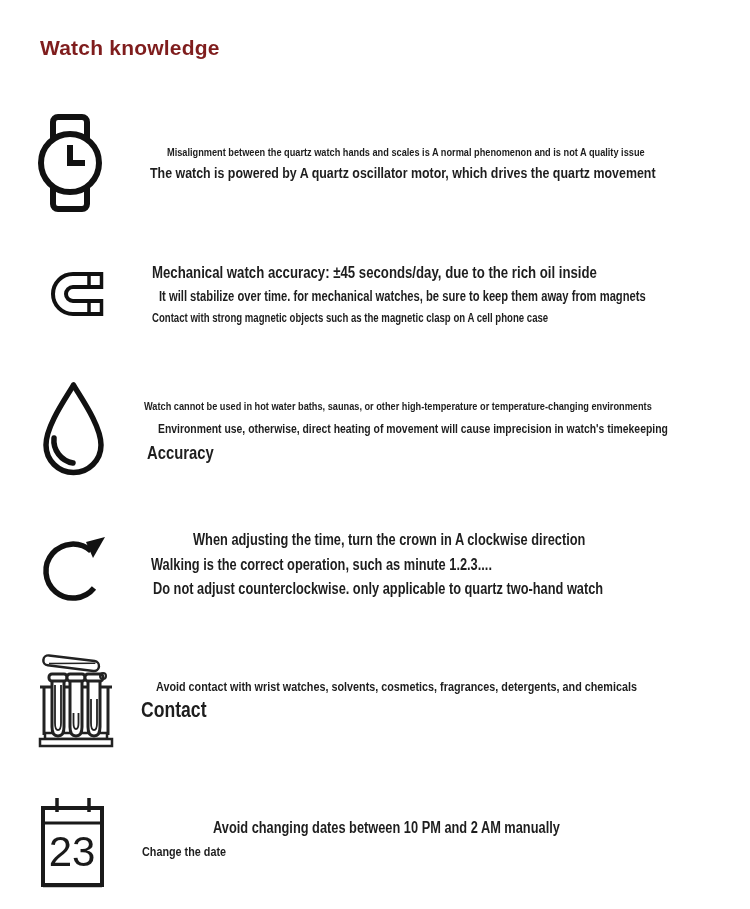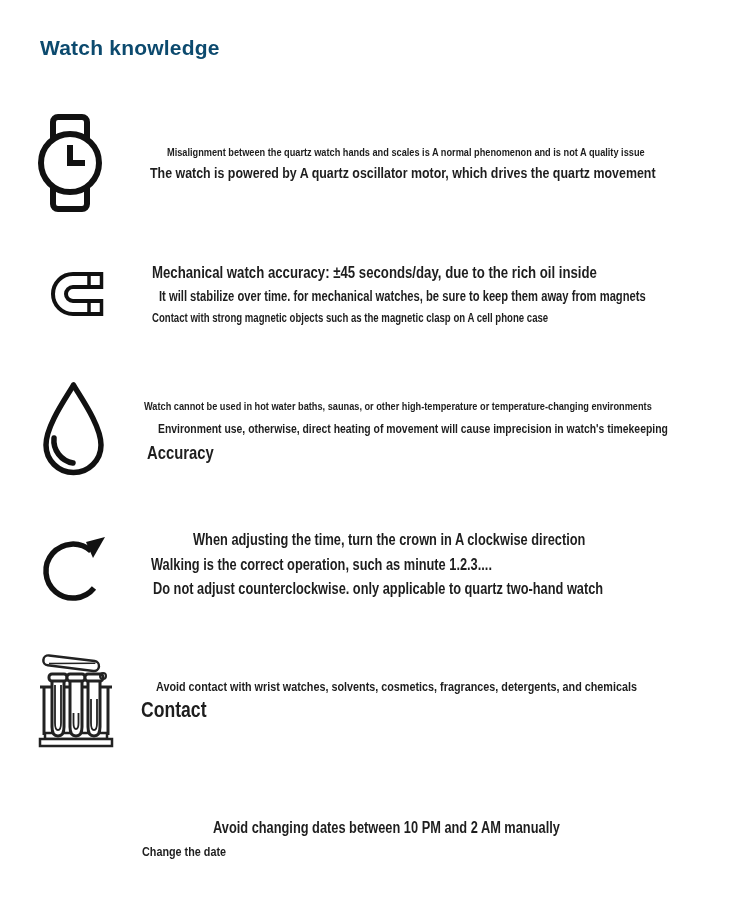--- a/index.html
+++ b/index.html
@@ -2,21 +2,21 @@
 <html><head>
 <meta charset="utf-8">
 <style>
   html,body{margin:0;padding:0;background:#ffffff;}
   .canvas{
     position:relative;width:750px;height:909px;background:#ffffff;overflow:hidden;
     font-family:"Liberation Sans","DejaVu Sans",sans-serif;color:#1c1c1c;
   }
   .page-title{
     position:absolute;left:40px;top:36px;font-size:21px;font-weight:700;
-    letter-spacing:.2px;color:#0c4a6e;white-space:nowrap;
+    letter-spacing:.2px;color:#7f1d1d;white-space:nowrap;
   }
   
   .t{
     position:absolute;white-space:nowrap;font-weight:700;color:#1e1e1e;
     transform:scaleX(.8);transform-origin:0 0;line-height:1.15;
   }
   .s1l1{left:167px;top:146px;font-size:11.5px;}
   .s1l2{left:150px;top:164px;font-size:15.5px;}
   .s2l1{left:152px;top:263px;font-size:16.5px;}
   .s2l2{left:159px;top:288px;font-size:14px;}
@@ -113,16 +113,26 @@
       <g transform="rotate(7 8 16)">
         <rect x="6" y="8" width="56" height="10" rx="5" fill="#fff" stroke="#222" stroke-width="2.5"></rect>
         <line x1="12" y1="16" x2="58" y2="10" stroke="#222" stroke-width="1.5"></line>
       </g>
       <circle cx="66" cy="29" r="3" stroke="#222" stroke-width="2"></circle>
     </svg>
   </div>
   <div class="t s5l1">Avoid contact with wrist watches, solvents, cosmetics, fragrances, detergents, and chemicals</div>
   <div class="t s5l2">Contact</div>
 
+  <div class="ic ic-cal">
+    <svg width="67" height="94" viewBox="0 0 67 94" fill="none">
+      <rect x="4" y="90" width="59" height="3" fill="#c9c9c9"></rect>
+      <rect x="4" y="13" width="59" height="77" fill="#fff" stroke="#1a1a1a" stroke-width="4"></rect>
+      <line x1="4" y1="28" x2="63" y2="28" stroke="#1a1a1a" stroke-width="3"></line>
+      <line x1="18" y1="3" x2="18" y2="17" stroke="#1a1a1a" stroke-width="3.5"></line>
+      <line x1="50" y1="3" x2="50" y2="17" stroke="#1a1a1a" stroke-width="3.5"></line>
+      <text x="33" y="71" text-anchor="middle" font-size="42" fill="#1a1a1a" font-family="Liberation Sans, DejaVu Sans, sans-serif">23</text>
+    </svg>
+  </div>
   <div class="t s6l1">Avoid changing dates between 10 PM and 2 AM manually</div>
   <div class="t s6l2">Change the date</div>
 
 </div>
 
 </body></html>

